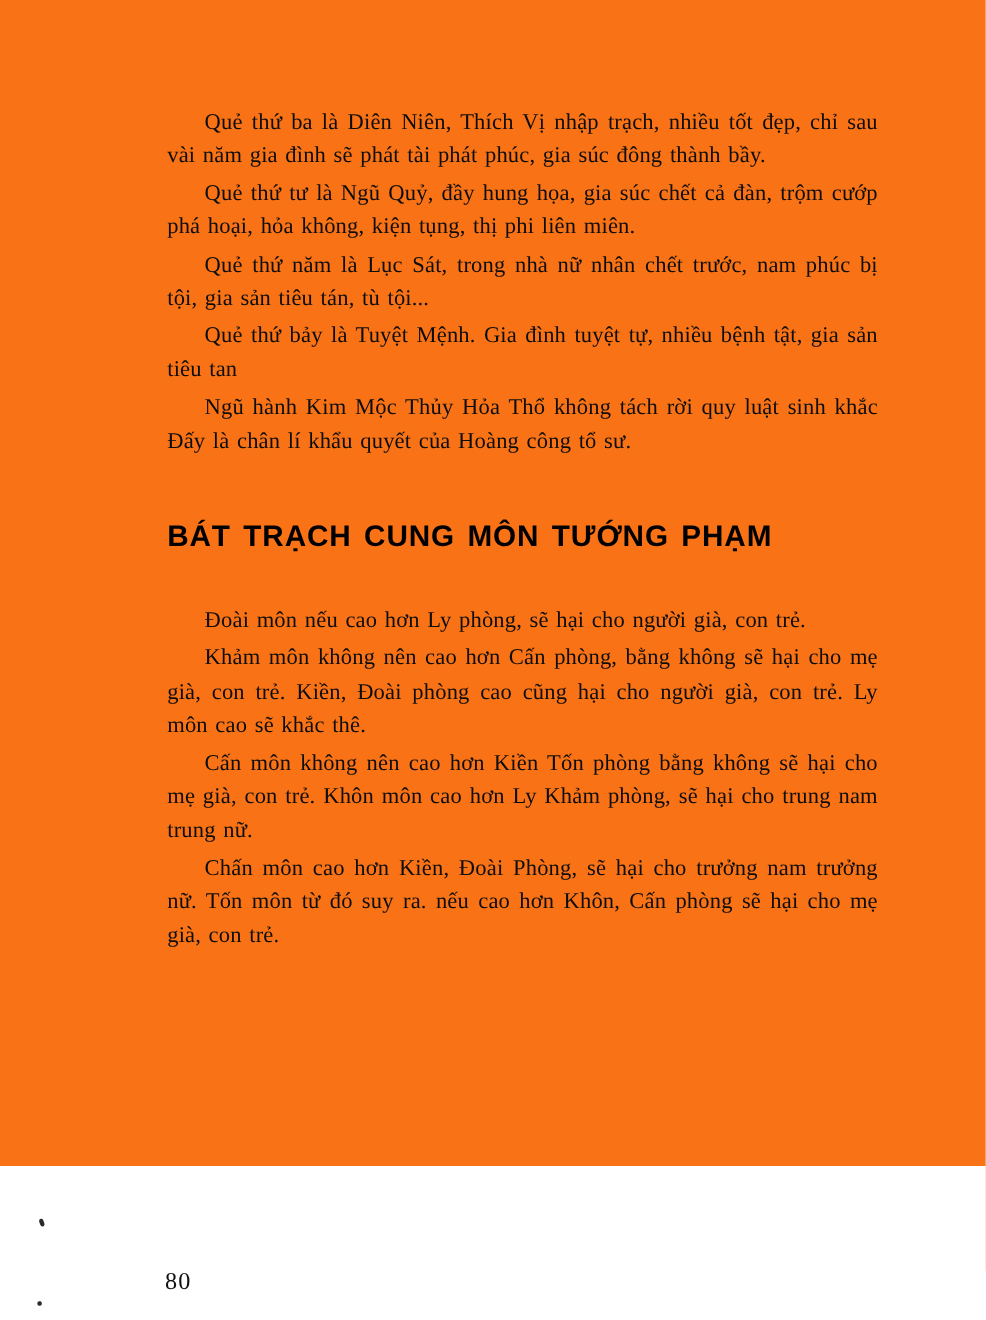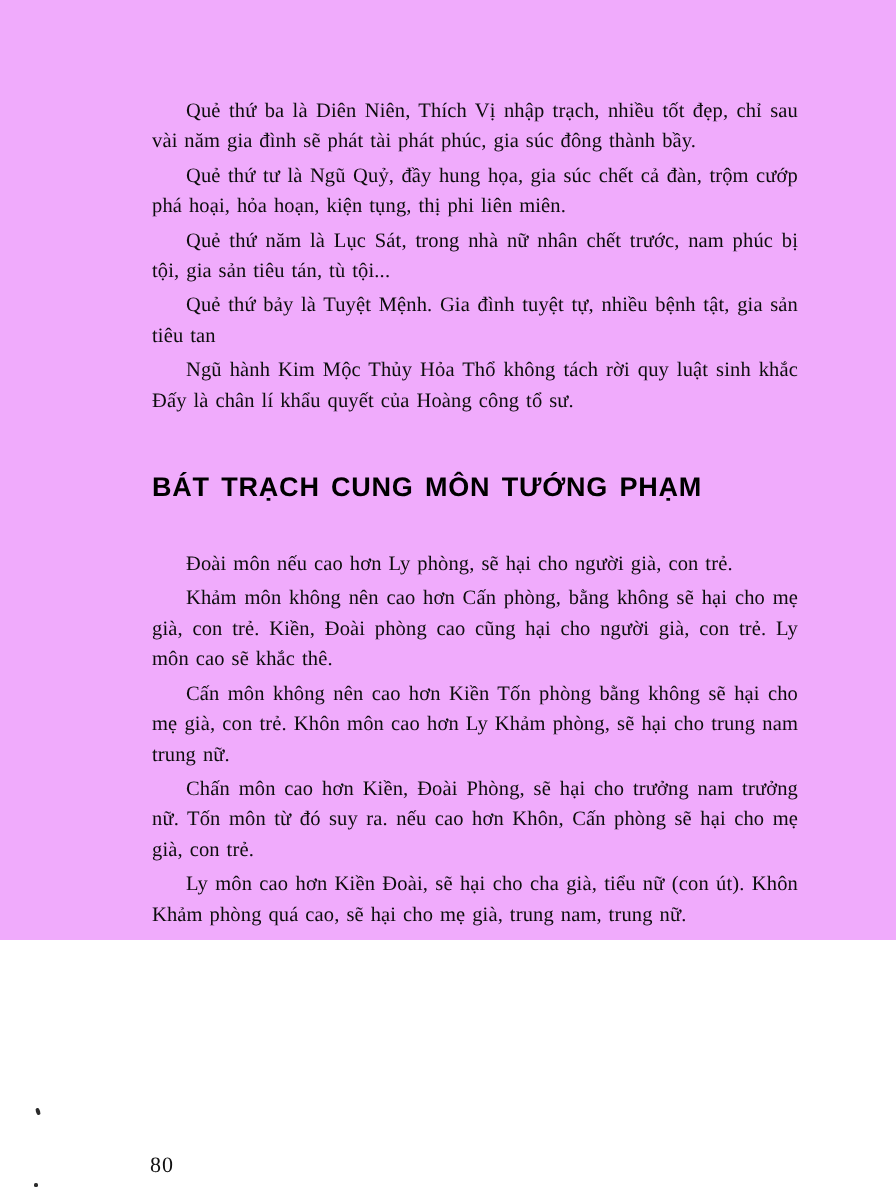--- a/index.html
+++ b/index.html
@@ -14,22 +14,22 @@
     overflow: hidden;
     font-family: "Liberation Serif", "DejaVu Serif", serif;
     color: #000000;
   }
 
   
   #page {
     position: absolute;
     left: 0; top: 0;
     width: 896px;
-    height: 940px;
-    background: #f0abfc;
+    height: 1060px;
+    background: #f97316;
   }
 
   
   #text-column {
     position: absolute;
     left: 152px;
     top: 96px;
     width: 646px;
   }
 
@@ -87,36 +87,35 @@
   .speckle.s2 { left: 34px; top: 1183px; width: 4px;  height: 4px; }
 </style>
 </head>
 <body>
 
 <div id="page">
 
   <div id="text-column">
 
     <p class="para">Quẻ thứ ba là Diên Niên, Thích Vị nhập trạch, nhiều tốt đẹp, chỉ sau vài năm gia đình sẽ phát tài phát phúc, gia súc đông thành bầy.</p>
-    <p class="para">Quẻ thứ tư là Ngũ Quỷ, đầy hung họa, gia súc chết cả đàn, trộm cướp phá hoại, hỏa hoạn, kiện tụng, thị phi liên miên.</p>
+    <p class="para">Quẻ thứ tư là Ngũ Quỷ, đầy hung họa, gia súc chết cả đàn, trộm cướp phá hoại, hỏa không, kiện tụng, thị phi liên miên.</p>
     <p class="para">Quẻ thứ năm là Lục Sát, trong nhà nữ nhân chết trước, nam phúc bị tội, gia sản tiêu tán, tù tội...</p>
     <p class="para">Quẻ thứ bảy là Tuyệt Mệnh. Gia đình tuyệt tự, nhiều bệnh tật, gia sản tiêu tan</p>
     <p class="para">Ngũ hành Kim Mộc Thủy Hỏa Thổ không tách rời quy luật sinh khắc  Đấy là chân lí khẩu quyết của Hoàng công tổ sư.</p>
 
     <div class="gap-before-heading"></div>
 
     <h2 class="section-heading">BÁT TRẠCH CUNG MÔN TƯỚNG PHẠM</h2>
 
     <div class="gap-after-heading"></div>
 
     <p class="para">Đoài môn nếu cao hơn Ly phòng, sẽ hại cho người già, con trẻ.</p>
     <p class="para">Khảm môn không nên cao hơn Cấn phòng, bằng không sẽ hại cho mẹ già, con trẻ. Kiền, Đoài phòng cao cũng hại cho người già, con trẻ. Ly môn cao sẽ khắc thê.</p>
     <p class="para">Cấn môn không nên cao hơn Kiền Tốn phòng bằng không sẽ hại cho mẹ già, con trẻ. Khôn môn cao hơn Ly Khảm phòng, sẽ hại cho trung nam trung nữ.</p>
     <p class="para">Chấn môn cao hơn Kiền, Đoài Phòng, sẽ hại cho trưởng nam trưởng nữ. Tốn môn từ đó suy ra. nếu cao hơn Khôn, Cấn phòng sẽ hại cho mẹ già, con trẻ.</p>
-    <p class="para">Ly môn cao hơn Kiền Đoài, sẽ hại cho cha già, tiểu nữ (con út). Khôn Khảm phòng quá cao, sẽ hại cho mẹ già, trung nam, trung nữ.</p>
 
   </div>
 
   <div class="page-number">80</div>
 
   <div class="speckle s1"></div>
   <div class="speckle s2"></div>
 
 </div>
 

